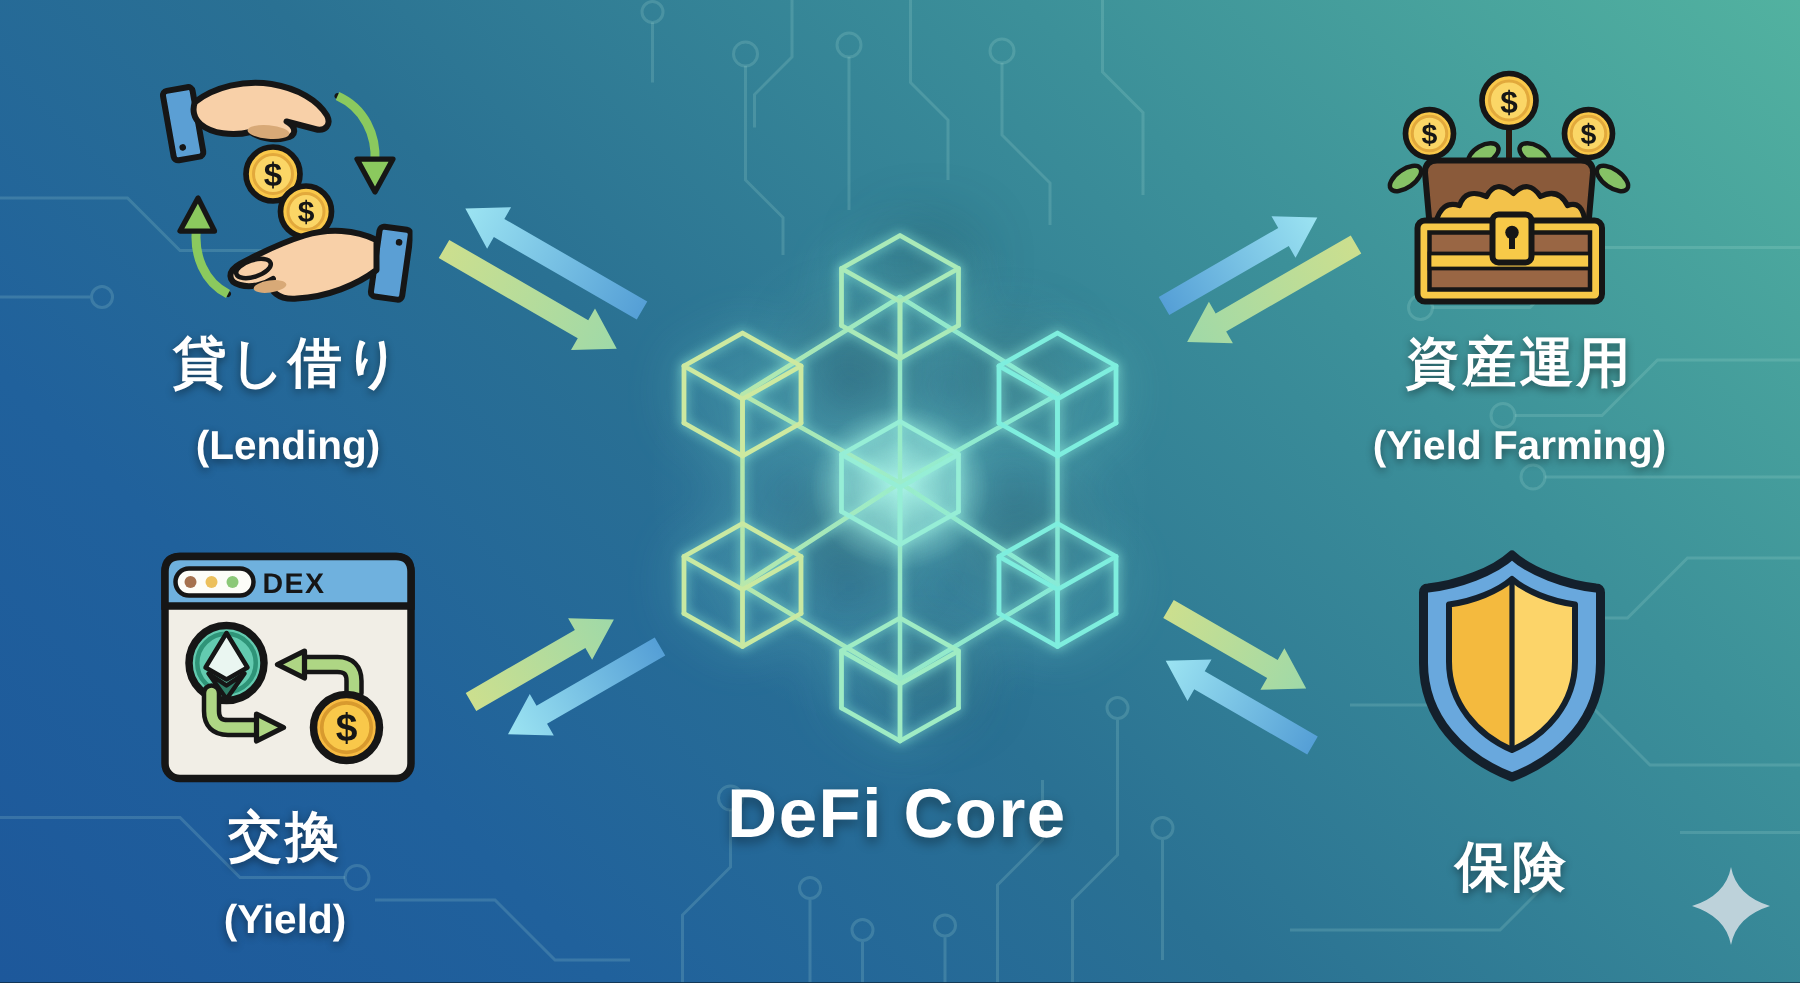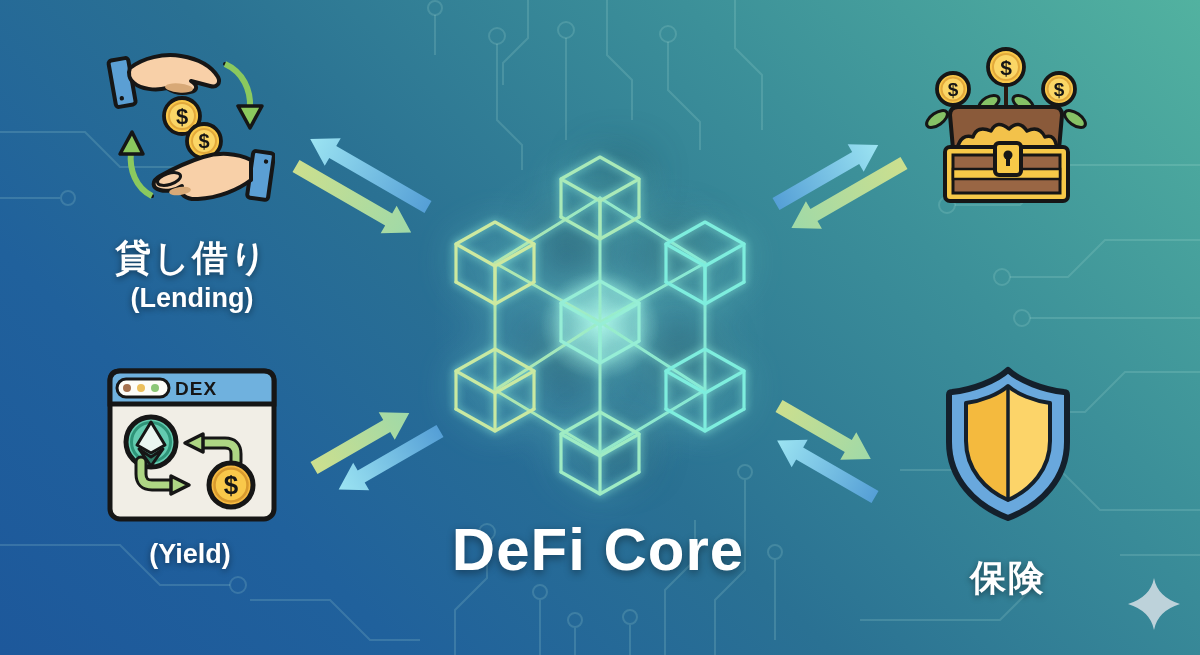--- a/index.html
+++ b/index.html
@@ -15,23 +15,23 @@
   .blob{position:absolute;border-radius:50%;background:rgba(13,52,72,0.45);filter:blur(22px);}
   .core-halo{position:absolute;left:430px;top:150px;width:340px;height:340px;
     background:radial-gradient(circle,rgba(170,255,235,0.18) 0%,rgba(170,255,235,0) 70%);}
   .cluster{position:absolute;left:430px;top:120px;
     filter:drop-shadow(0 0 4px rgba(150,245,225,0.85)) drop-shadow(0 0 16px rgba(130,235,215,0.45));}
   .cluster path,.cluster line{fill:none;stroke-linejoin:round;stroke-linecap:round;}
   .icon{position:absolute;}
   .label{position:absolute;transform:translateX(-50%);text-align:center;color:#ffffff;
     text-shadow:0 2px 6px rgba(0,0,0,0.45);white-space:nowrap;}
   .label .ja{font-size:36px;font-weight:800;letter-spacing:2px;line-height:44px;}
-  .label .en{font-size:27px;font-weight:800;line-height:36px;}
+  .label .en{font-size:27px;font-weight:800;line-height:36px;margin-top:15px;}
   .core-title{position:absolute;left:598px;top:515px;transform:translateX(-50%);
-    color:#ffffff;font-size:60px;font-weight:800;letter-spacing:1px;
+    color:#ffffff;font-size:46px;font-weight:800;letter-spacing:1px;
     text-shadow:0 3px 8px rgba(0,0,0,0.40);white-space:nowrap;}
   .ic-outline{stroke:#161616;stroke-width:4;stroke-linejoin:round;stroke-linecap:round;}
   text.coin-sym{font-family:"Liberation Sans","DejaVu Sans",sans-serif;font-weight:bold;fill:#161616;text-anchor:middle;}
 </style>
 </head>
 <body>
 
 <div class="stage">
 
   <svg class="layer circuit" viewBox="0 0 1200 655">
@@ -293,25 +293,30 @@
     <path d="M70,22 C61,30 44,37 28,39 L28,77 C28,105 47,126 70,136 C93,126 112,105 112,77 L112,39 C96,37 79,30 70,22 Z" fill="#f4ba3e"></path>
     <rect x="70" y="18" width="50" height="125" fill="#fcd469" clip-path="url(#shieldInnerClip)"></rect>
     <path d="M70,22 C61,30 44,37 28,39 L28,77 C28,105 47,126 70,136 C93,126 112,105 112,77 L112,39 C96,37 79,30 70,22 Z" fill="none" stroke="#14202c" stroke-width="4" stroke-linejoin="round"></path>
     <path d="M70,22 V136" stroke="#14202c" stroke-width="3.5"></path>
   </svg>
 
   <svg class="icon" style="left:1128px;top:578px;" width="52" height="52" viewBox="0 0 52 52">
     <path d="M26,0 Q29.5,19 52,26 Q29.5,33 26,52 Q22.5,33 0,26 Q22.5,19 26,0 Z" fill="#bdd2da"></path>
   </svg>
 
-  <div class="label" style="left:192px;top:236px;">
+  <div class="label" style="left:192px;top:220px;">
     <div class="ja">貸し借り</div>
     <div class="en">(Lending)</div>
   </div>
+  <div class="label" style="left:1013px;top:220px;">
+    <div class="ja">資産運用</div>
+    <div class="en">(Yield Farming)</div>
+  </div>
   <div class="label" style="left:190px;top:536px;">
+    <div class="ja">交換</div>
     <div class="en">(Yield)</div>
   </div>
   <div class="label" style="left:1008px;top:556px;">
     <div class="ja">保険</div>
   </div>
 
   <div class="core-title">DeFi Core</div>
 </div>
 
 </body></html>

